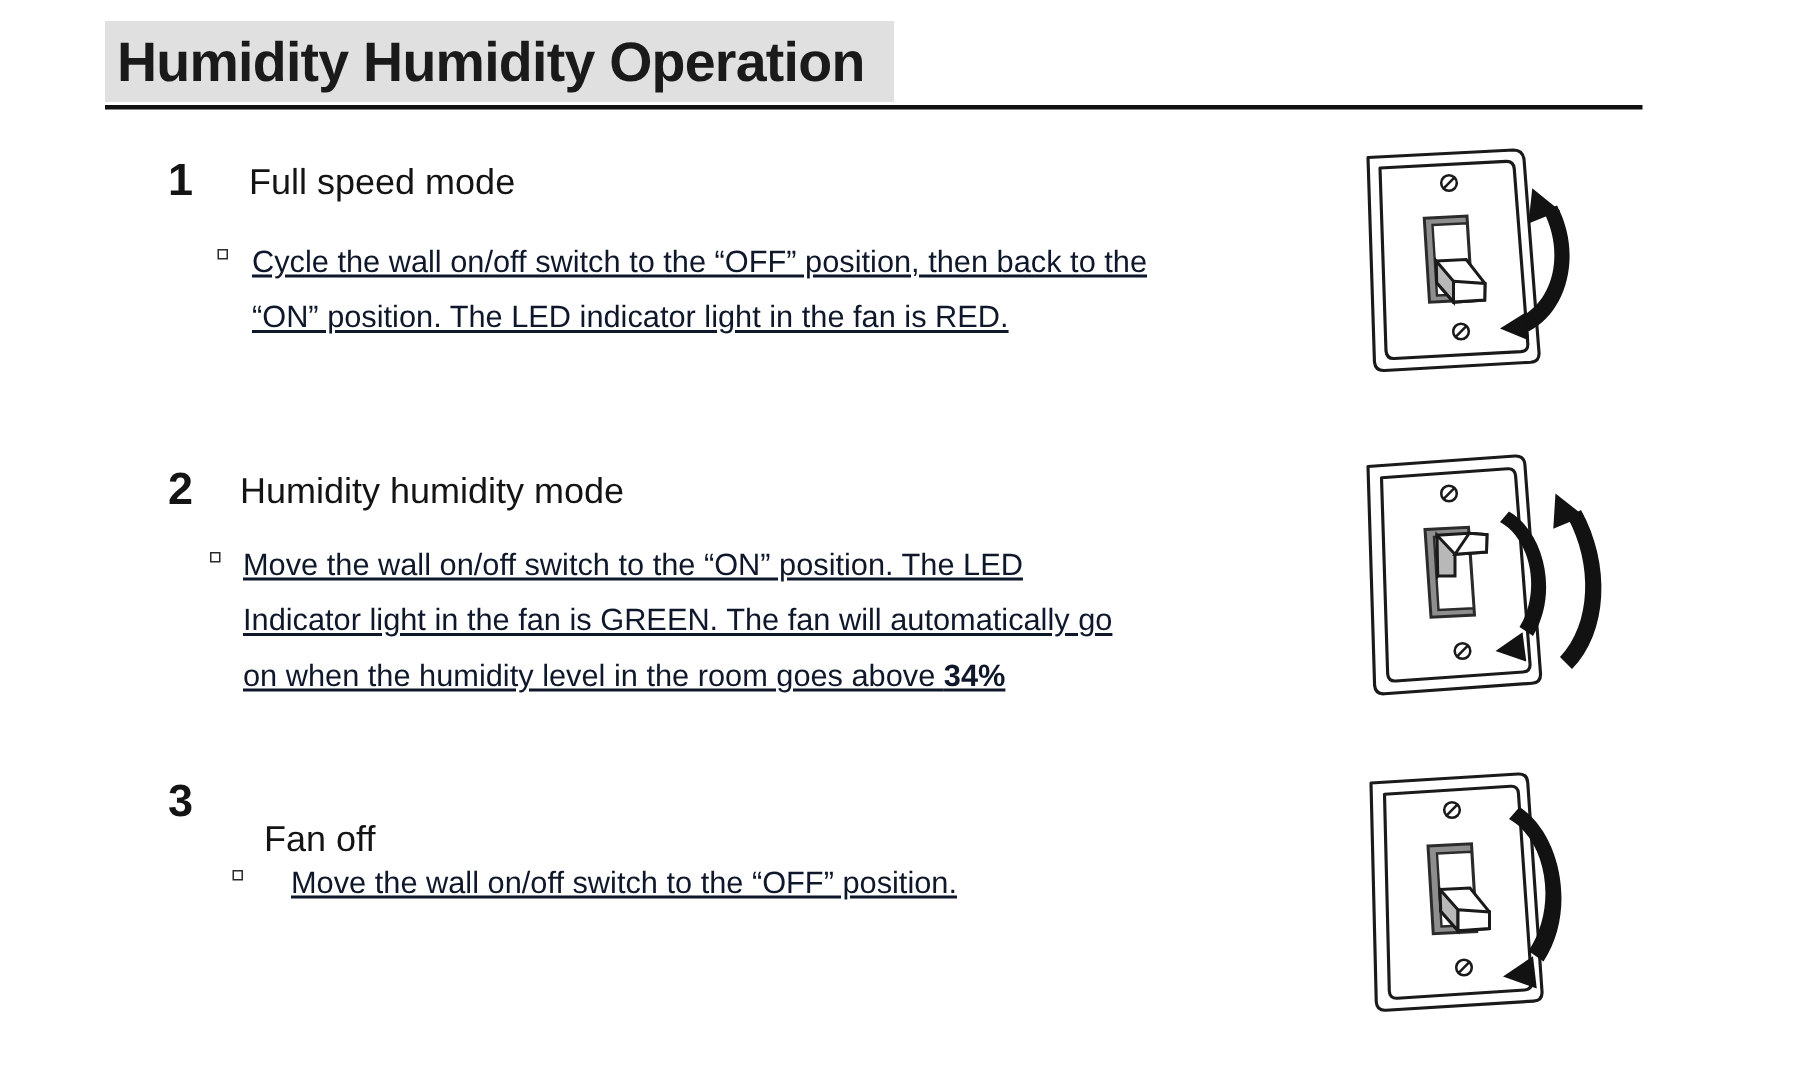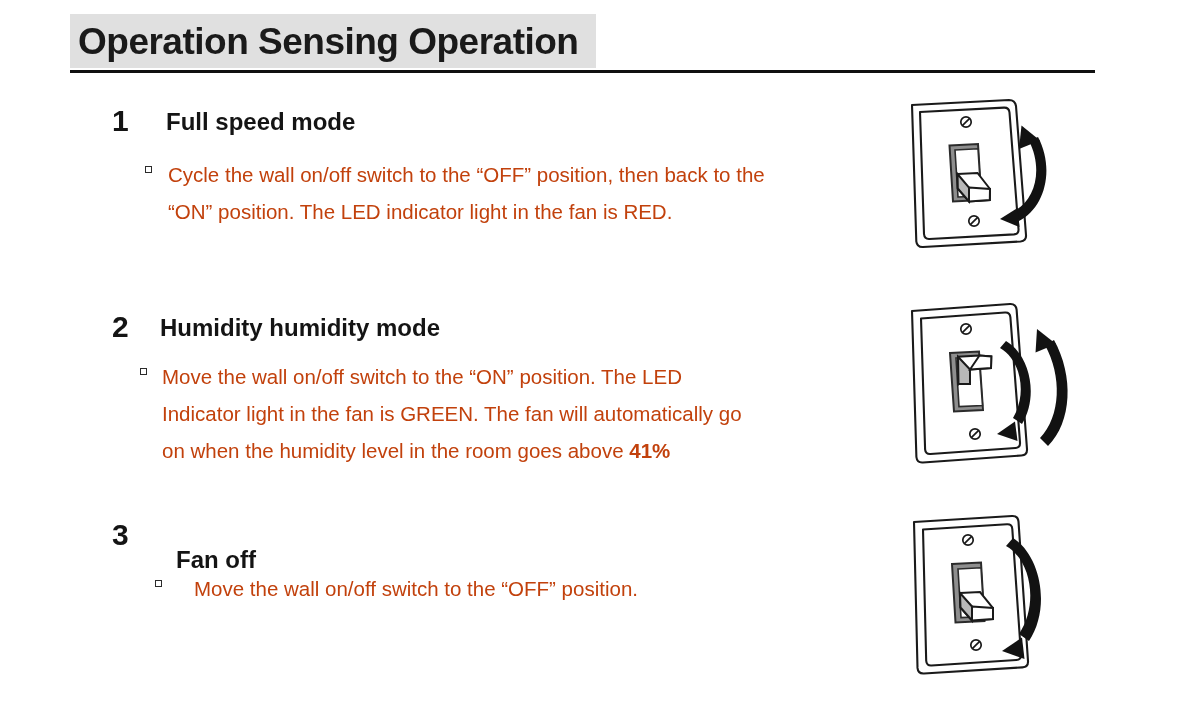--- a/index.html
+++ b/index.html
@@ -82,21 +82,21 @@
     width: 34px;
     font-size: 30px;
     font-weight: bold;
     line-height: 34px;
     color: #141414;
   }
   .step-title {
     position: absolute;
     top: 2px;
     font-size: 24px;
-    font-weight: bold;
+    font-weight: normal;
     line-height: 32px;
     color: #141414;
     white-space: nowrap;
     text-align: right;
   }
   .step-1 .step-title { left: 166px; }
   .step-2 .step-title { left: 160px; }
   .step-3 .step-title { left: 176px; margin-top: 24px; }
 
   .bullet-row {
@@ -118,42 +118,43 @@
   }
   .step-1 .bullet-marker { left: 145px; }
   .step-2 .bullet-marker { left: 140px; }
   .step-3 .bullet-marker { left: 155px; }
 
   .bullet-text {
     position: absolute;
     top: 0;
     font-size: 20.5px;
     line-height: 37px;
-    color: #c2410c;
+    color: #0f172a;
+    text-decoration: underline;
   }
   .step-1 .bullet-text { left: 168px; width: 640px; }
   .step-2 .bullet-text { left: 162px; width: 600px; }
   .step-3 .bullet-text { left: 178px; width: 640px; margin-left: 16px; }
 
   .bullet-text b { font-weight: bold; }
 
   
   .illus {
     position: absolute;
   }
   .illus-1 { left: 893px; top: 96px; }
   .illus-2 { left: 893px; top: 298px; }
   .illus-3 { left: 893px; top: 508px; }
 </style>
 </head>
 <body>
 
 <div class="header">
   <div class="header-band"></div>
-  <div class="header-title">Operation Sensing Operation</div>
+  <div class="header-title">Humidity Humidity Operation</div>
   <div class="header-rule"></div>
 </div>
 
 <div class="steps">
 
   <div class="step step-1">
     <div class="step-head">
       <div class="step-num">1</div>
       <div class="step-title">Full speed mode</div>
     </div>
@@ -163,21 +164,21 @@
     </div>
   </div>
 
   <div class="step step-2">
     <div class="step-head">
       <div class="step-num">2</div>
       <div class="step-title">Humidity humidity mode</div>
     </div>
     <div class="bullet-row">
       <span class="bullet-marker"></span>
-      <span class="bullet-text">Move the wall on/off switch to the “ON” position. The LED Indicator light in the fan is GREEN. The fan will automatically go on when the humidity level in the room goes above <b>41%</b></span>
+      <span class="bullet-text">Move the wall on/off switch to the “ON” position. The LED Indicator light in the fan is GREEN. The fan will automatically go on when the humidity level in the room goes above <b>34%</b></span>
     </div>
   </div>
 
   <div class="step step-3">
     <div class="step-head">
       <div class="step-num">3</div>
       <div class="step-title">Fan off</div>
     </div>
     <div class="bullet-row">
       <span class="bullet-marker"></span>

